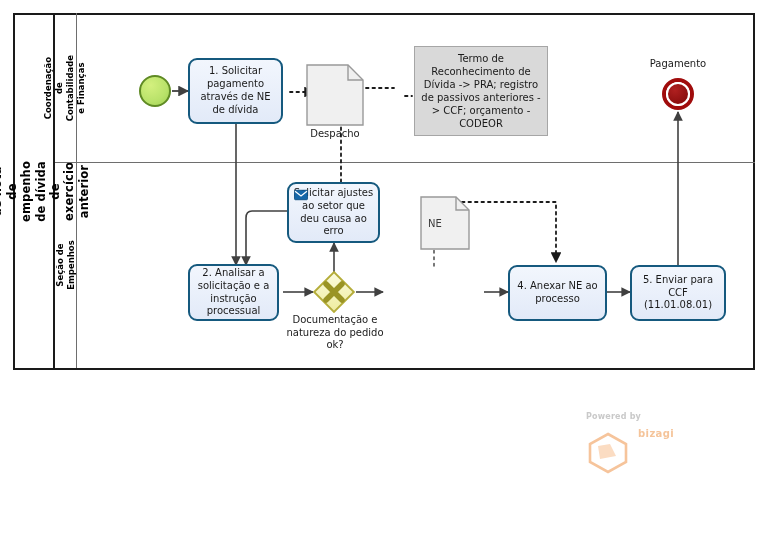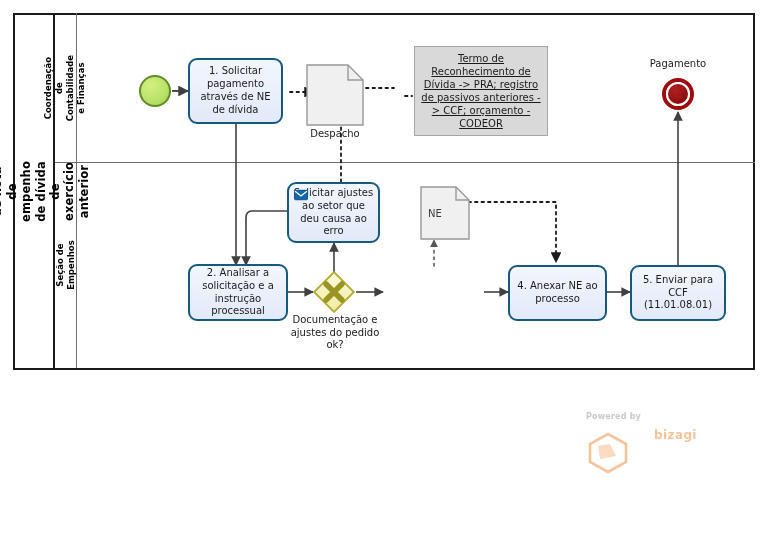--- a/index.html
+++ b/index.html
@@ -71,35 +71,35 @@
         top:100%;margin-top:2px;font-size:10px;color:#1a1a1a;white-space:nowrap;text-align:center;}
   .doc .dtext{position:absolute;left:0;top:0;width:100%;height:100%;
         display:flex;align-items:center;justify-content:center;
         font-size:10px;color:#3a3a3a;}
 
   
   .annot{position:absolute;box-sizing:border-box;
         background:#d9d9d9;border:1px solid #a6a6a6;
         display:flex;align-items:center;justify-content:center;
         text-align:center;font-size:10px;color:#1a1a1a;line-height:1.3;
-        padding:3px 5px;text-decoration:underline;}
+        padding:3px 5px;}
 
   
   .task-icon{position:absolute;left:5px;top:5px;width:14px;height:12px;}
 
   
   #flows{position:absolute;left:0;top:0;width:768px;height:541px;
          pointer-events:none;}
 
   
   .wm{position:absolute;left:578px;top:412px;width:170px;height:62px;font-weight:bold;}
   .wm .pb{position:absolute;left:8px;top:0;font-size:8px;color:#c9c9c9;
         letter-spacing:.2px;}
-  .wm .bz{position:absolute;left:60px;top:16px;font-size:12px;color:#f5c49a;
-        letter-spacing:.4px;margin-left:16px;}
+  .wm .bz{position:absolute;left:60px;top:16px;font-size:10px;color:#f5c49a;
+        letter-spacing:.4px;}
   .wm .md{position:absolute;left:58px;top:22px;font-size:27px;color:#f6c49b;
         letter-spacing:-.5px;}
   .wm .hex{position:absolute;left:8px;top:20px;}
 </style>
 </head>
 <body>
 
 <div id="canvas">
 
   <div class="pool"></div>
@@ -185,39 +185,39 @@
     </div>
 
   <div class="task" style="left:287px;top:182px;width:93px;height:61px;">
     <svg class="task-icon" viewBox="0 0 16 12">
       <rect x="0.6" y="0.6" width="14.8" height="10.8" rx="1" fill="#1566a8" stroke="#0d4d80" stroke-width="1"></rect>
       <path d="M1.2,1.6 L8,7 L14.8,1.6" fill="none" stroke="#ffffff" stroke-width="1.4"></path>
     </svg>
     <span class="txt">Solicitar ajustes ao setor que deu causa ao erro</span>
   </div>
 
-  <div class="doc" style="left:410px;top:186px;width:50px;height:54px;padding-left:10px;">
+  <div class="doc" style="left:410px;top:196px;width:50px;height:54px;padding-left:10px;">
     <svg width="50" height="54" viewBox="0 0 50 54">
       <path d="M1,1 H36 L49,14 V53 H1 Z" fill="#f0f0f0" stroke="#999" stroke-width="1.4"></path>
       <path d="M36,1 V14 H49" fill="none" stroke="#999" stroke-width="1.4"></path>
     </svg>
     <span class="dtext">NE</span>
   </div>
 
-  <div class="task" style="left:188px;top:264px;width:100px;height:57px;">
+  <div class="task" style="left:188px;top:264px;width:91px;height:57px;">
     <span class="txt">2. Analisar a solicitação e a instrução processual</span>
   </div>
 
   <div class="gw" style="left:313px;top:271px;">
     <div class="dia"></div>
     <svg class="xmark" viewBox="0 0 42 42">
       <path d="M13,13 L29,29 M29,13 L13,29" stroke="#9a9425" stroke-width="5.5" stroke-linecap="round"></path>
     </svg>
   </div>
-  <div class="gw-label" style="left:283px;top:314px;width:104px;">Documentação e ajustes do pedido ok?</div>
+  <div class="gw-label" style="left:283px;top:314px;width:104px;">Documentação e natureza do pedido ok?</div>
 
 
   <div class="task" style="left:508px;top:265px;width:99px;height:56px;">
     <span class="txt">4. Anexar NE ao processo</span>
   </div>
 
   <div class="task" style="left:630px;top:265px;width:96px;height:56px;">
     <span class="txt">5. Enviar para CCF (11.01.08.01)</span>
   </div>
 

